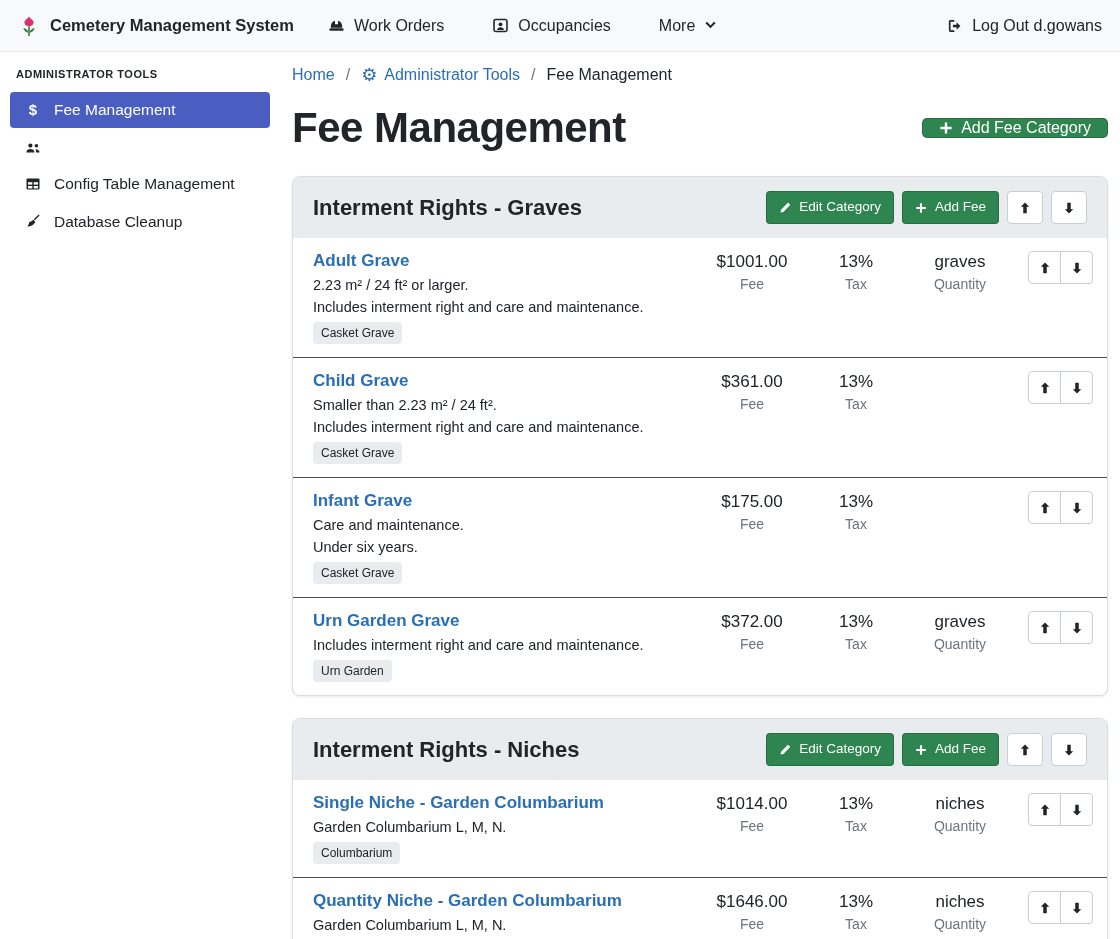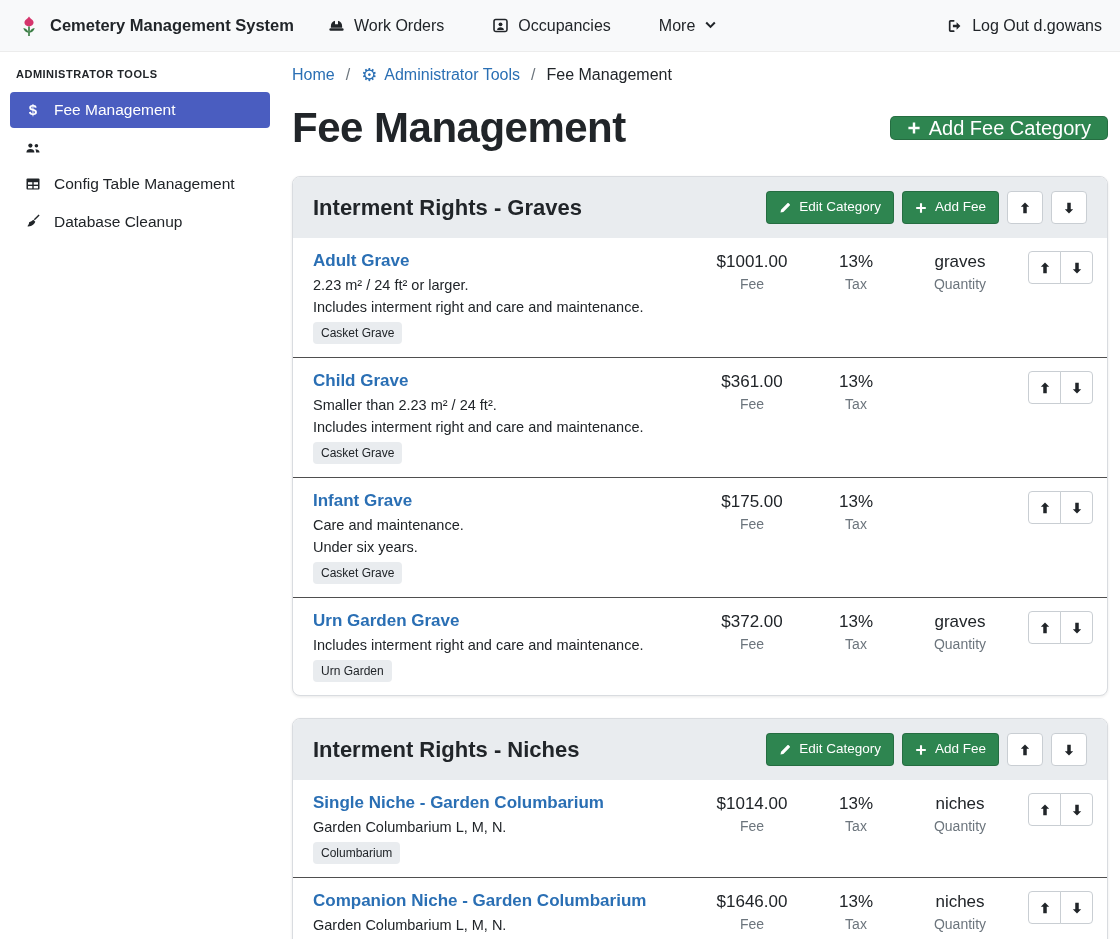--- a/index.html
+++ b/index.html
@@ -49,21 +49,21 @@
   .breadcrumb .sep { color: var(--muted, #6c757d); margin: 0 11px; }
   .gear-glyph { font-size: 18px; line-height: 1; }
   .crumb-current { color: var(--text, #212529); }
 
   .title-row { display: flex; align-items: center; justify-content: space-between; margin: 20px 0 24px; }
   h1 { margin: 0; font-size: 42px; font-weight: 600; letter-spacing: -0.5px; }
 
   
   .btn { display: inline-flex; align-items: center; gap: 8px; border: 1px solid transparent; border-radius: 5px; cursor: pointer; font-family: inherit; line-height: 1.1; }
   .btn-green { background: var(--green, #2e8550); color: #fff; border-color: rgba(0,0,0,.18); }
-  .btn-lg { font-size: 20px; padding: 0 16px; }
+  .btn-lg { font-size: 16px; padding: 0 16px; }
   .btn-sm { font-size: 13.5px; padding: 8px 12px; border-radius: 4px; }
   .btn-light {
     background: #fff; border: 1px solid #c9ced3; color: var(--text, #212529);
     width: 36px; height: 33px; display: inline-flex; align-items: center; justify-content: center;
     border-radius: 4px; cursor: pointer; padding: 0;
   }
 
   
   .card { border: 1px solid #d9dce0; border-radius: 8px; box-shadow: 0 1px 3px rgba(0,0,0,.09); margin-bottom: 22px; overflow: hidden; background: #fff; }
   .card-header { background: var(--header_bg, #e9ecef); display: flex; align-items: center; justify-content: space-between; padding: 14px 20px; }
@@ -462,21 +462,21 @@
                 <svg class="i14" viewBox="0 0 16 16" fill="currentColor">
                   <path d="M8 14.2 3.2 9.4H6V2h4v7.4h2.8z"></path>
                 </svg>
               </span>
           </button>
         </div>
       </div>
 
       <div class="fee-row">
         <div class="fee-main">
-          <a class="fee-name">Companion Niche - Garden Columbarium</a>
+          <a class="fee-name">Quantity Niche - Garden Columbarium</a>
           <div class="fee-desc">Garden Columbarium L, M, N.</div>
           <div></div>
         </div>
         <div class="col">
           <div class="val">$1646.00</div>
           <div class="lbl">Fee</div>
         </div>
         <div class="col">
           <div class="val">13%</div>
           <div class="lbl">Tax</div>

